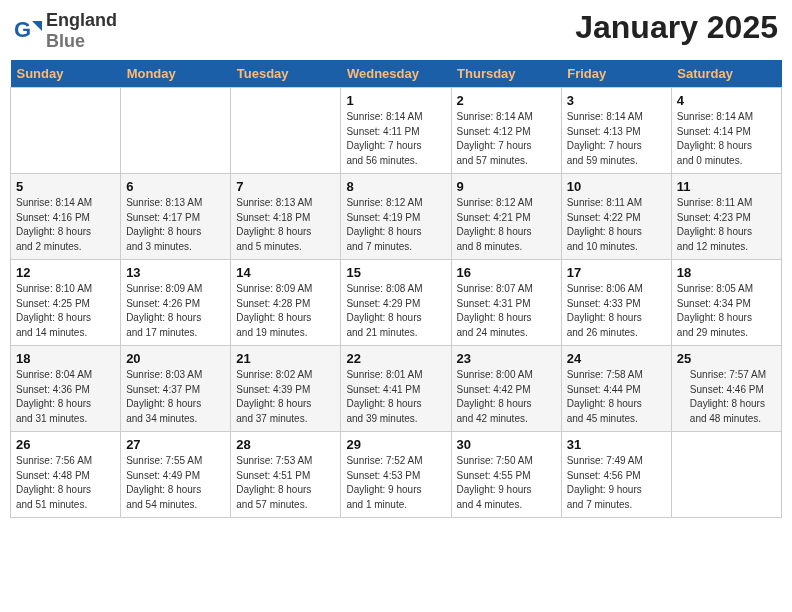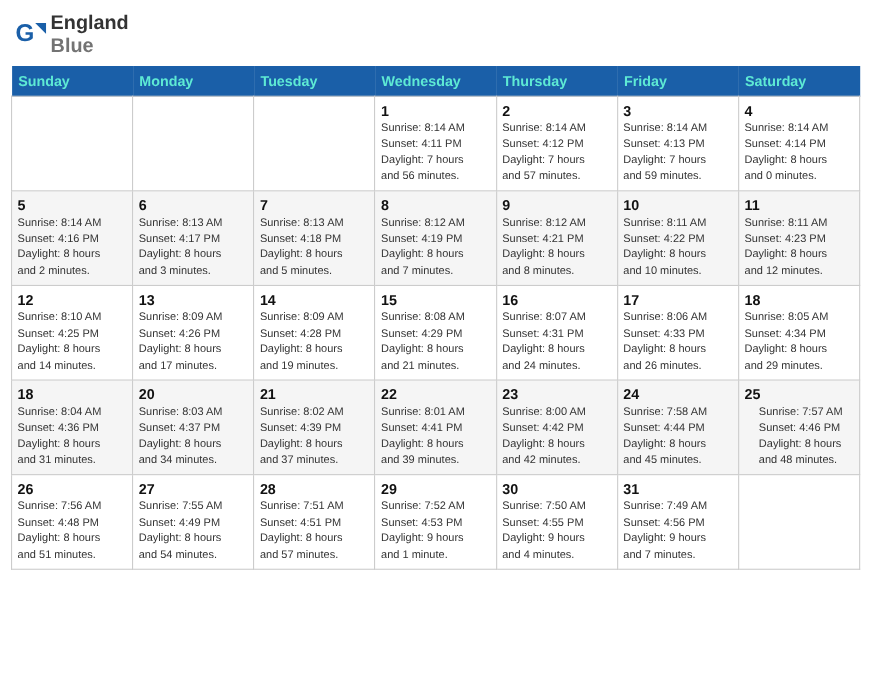--- a/index.html
+++ b/index.html
@@ -43,21 +43,21 @@
       font-size: 15px;
       color: #444;
     }
     table {
       width: 100%;
       border-collapse: collapse;
       table-layout: fixed;
     }
     th {
       background: #1a5fa8;
-      color: #5eead4;
+      color: #fdba74;
       text-align: left;
       padding: 6px 6px;
       font-size: 13px;
       font-weight: bold;
     }
     td {
       border: 1px solid #ccc;
       vertical-align: top;
       padding: 5px 5px;
       font-size: 10.5px;
@@ -91,20 +91,21 @@
     <svg class="logo-icon" viewBox="0 0 28 28">
       <text x="0" y="20" font-size="22" font-weight="bold" fill="#1a5fa8">G</text>
       <polygon points="18,4 28,4 28,14" fill="#1a5fa8"></polygon>
     </svg>
     <div>
       <span class="logo-general">England</span><br>
       <span class="logo-blue">Blue</span>
     </div>
   </div>
   <div class="title-block">
+    <div class="month-title">January 2025</div>
   </div>
 </div>
 
 <table>
   <thead>
     <tr>
     <th>Sunday</th>
         <th>Monday</th>
         <th>Tuesday</th>
         <th>Wednesday</th>
@@ -310,21 +311,21 @@
         </td>
         <td>
           <div class="day-num">27</div>
           <div class="day-info" style="white-space: pre-line;">Sunrise: 7:55 AM
 Sunset: 4:49 PM
 Daylight: 8 hours
 and 54 minutes.</div>
         </td>
         <td>
           <div class="day-num">28</div>
-          <div class="day-info" style="white-space: pre-line;">Sunrise: 7:51 AM
+          <div class="day-info" style="white-space: pre-line;">Sunrise: 7:53 AM
 Sunset: 4:51 PM
 Daylight: 8 hours
 and 57 minutes.</div>
         </td>
         <td>
           <div class="day-num">29</div>
           <div class="day-info" style="white-space: pre-line;">Sunrise: 7:52 AM
 Sunset: 4:53 PM
 Daylight: 9 hours
 and 1 minute.</div>

